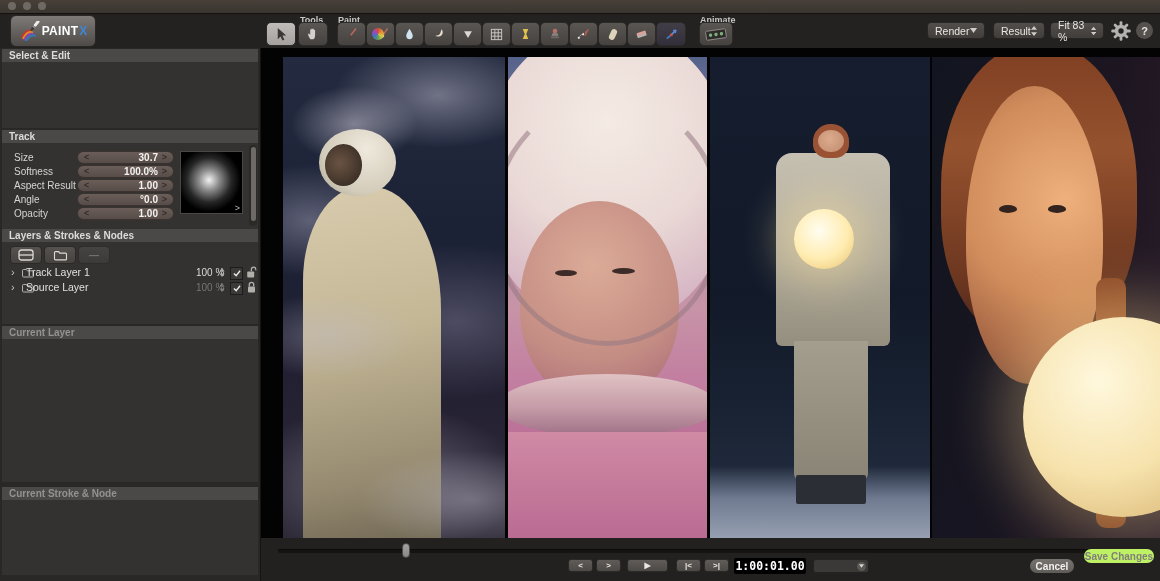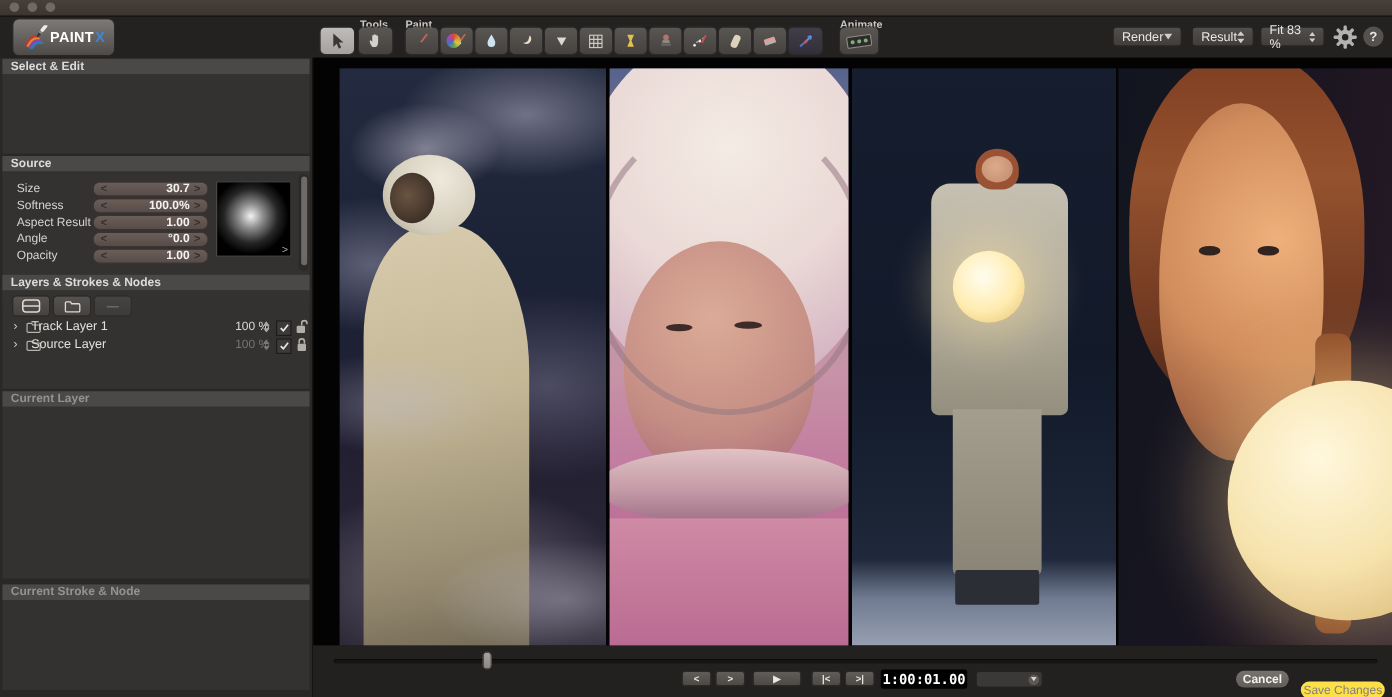--- a/index.html
+++ b/index.html
@@ -97,21 +97,21 @@
 
   
   .bottombar{left:261px;top:538px;width:899px;height:43px;background:#232120;}
   .track{left:17px;top:11px;width:870px;height:3px;background:#151413;border-radius:2px;border-top:1px solid #0c0b0a;}
   .thumb{left:141px;top:5px;width:8px;height:15px;border-radius:4px;background:linear-gradient(#a5a29f,#8a8784);border:1px solid #4e4b48;box-sizing:border-box;}
   .pbtn{top:21px;height:13px;border-radius:3px;background:linear-gradient(#605c58,#4c4946);border:1px solid #2b2927;color:#e9e7e4;font-size:8px;font-weight:bold;display:flex;align-items:center;justify-content:center;box-sizing:border-box;}
   .tc{left:473px;top:20px;width:72px;height:16px;background:#000;color:#fff;font-family:"DejaVu Sans Mono",monospace;font-size:11.5px;font-weight:bold;display:flex;align-items:center;justify-content:center;border-radius:2px;}
   .bdrop{left:552px;top:21px;width:56px;height:14px;background:#3b3937;border:1px solid #252321;border-radius:3px;box-sizing:border-box;}
   .bdrop-circ{position:absolute;right:2px;top:1.5px;width:9px;height:9px;border-radius:50%;background:#5c5955;display:flex;align-items:center;justify-content:center;}
   .cancel{left:769px;top:21px;width:44px;height:14px;border-radius:7px;background:linear-gradient(#76726e,#605c58);color:#f2f0ee;font-size:10px;font-weight:bold;display:flex;align-items:center;justify-content:center;}
-  .save{left:823px;top:30px;width:70px;height:14px;border-radius:7px;background:#fde047;color:#817e7b;font-size:10px;font-weight:normal;display:flex;align-items:center;justify-content:center;}
+  .save{left:823px;top:11px;width:70px;height:14px;border-radius:7px;background:#bef264;color:#817e7b;font-size:10px;font-weight:bold;display:flex;align-items:center;justify-content:center;}
 </style>
 </head>
 <body>
 
 <div class="app">
 
   <div class="abs titlebar">
     <div class="abs tlight" style="left:8px;"></div>
     <div class="abs tlight" style="left:23px;"></div>
     <div class="abs tlight" style="left:38px;"></div>
@@ -277,21 +277,21 @@
     <div class="abs help-circ" style="left:1136px;">
       <span>?</span>
     </div>
   </div>
 
   <div class="abs sidebar">
 
     <div class="abs phead" style="top:1px;">Select &amp; Edit</div>
     <div class="abs pbody" style="top:14px;height:66px;"></div>
 
-    <div class="abs phead" style="top:82px;">Source</div>
+    <div class="abs phead" style="top:82px;">Track</div>
     <div class="abs pbody" style="top:95px;height:112px;">
 
       <div class="abs" style="top:8px;left:0;width:100%;height:13px;">
         <span class="abs blabel">Size</span>
         <span class="abs bpill">
           <span class="bchev" style="left:6px;">&lt;</span>
           <span class="bval">30.7</span>
           <span class="bchev" style="right:6px;">&gt;</span>
         </span>
       </div>

